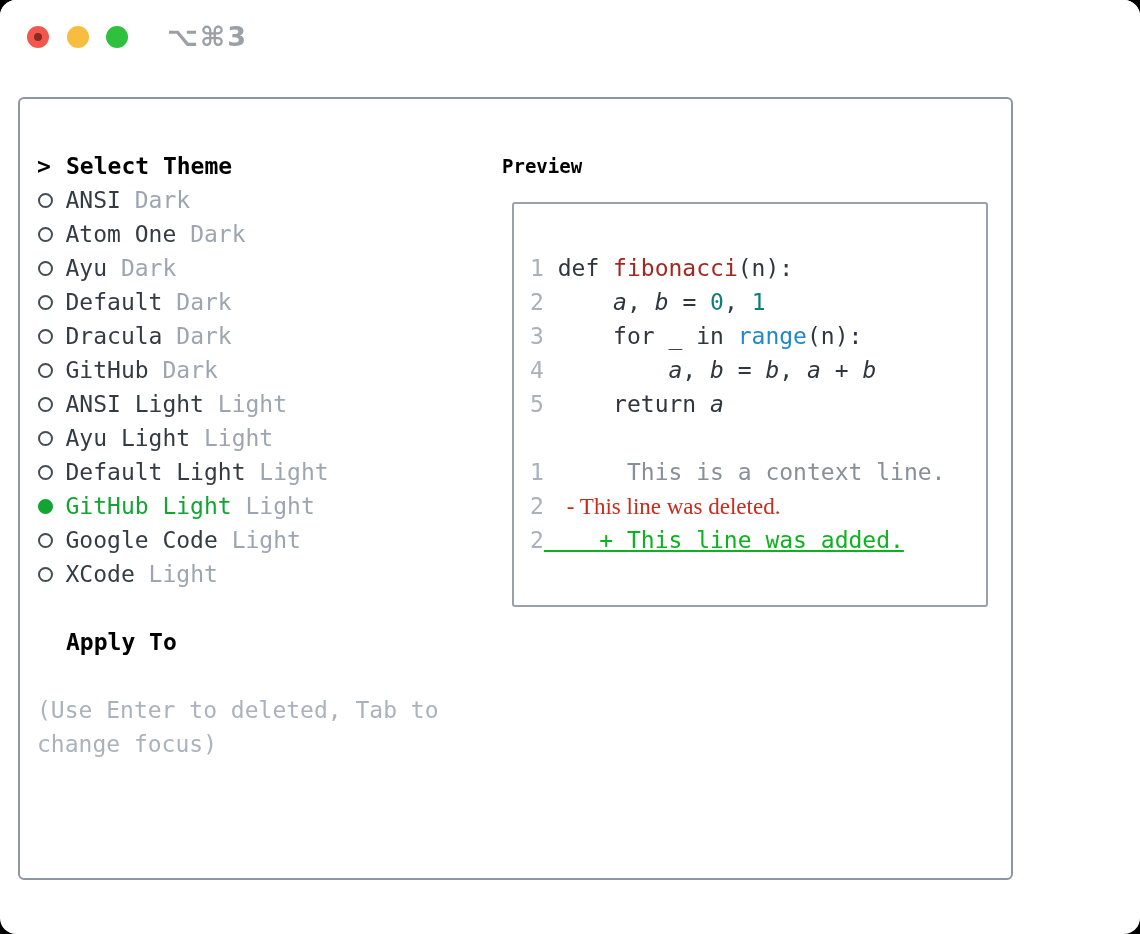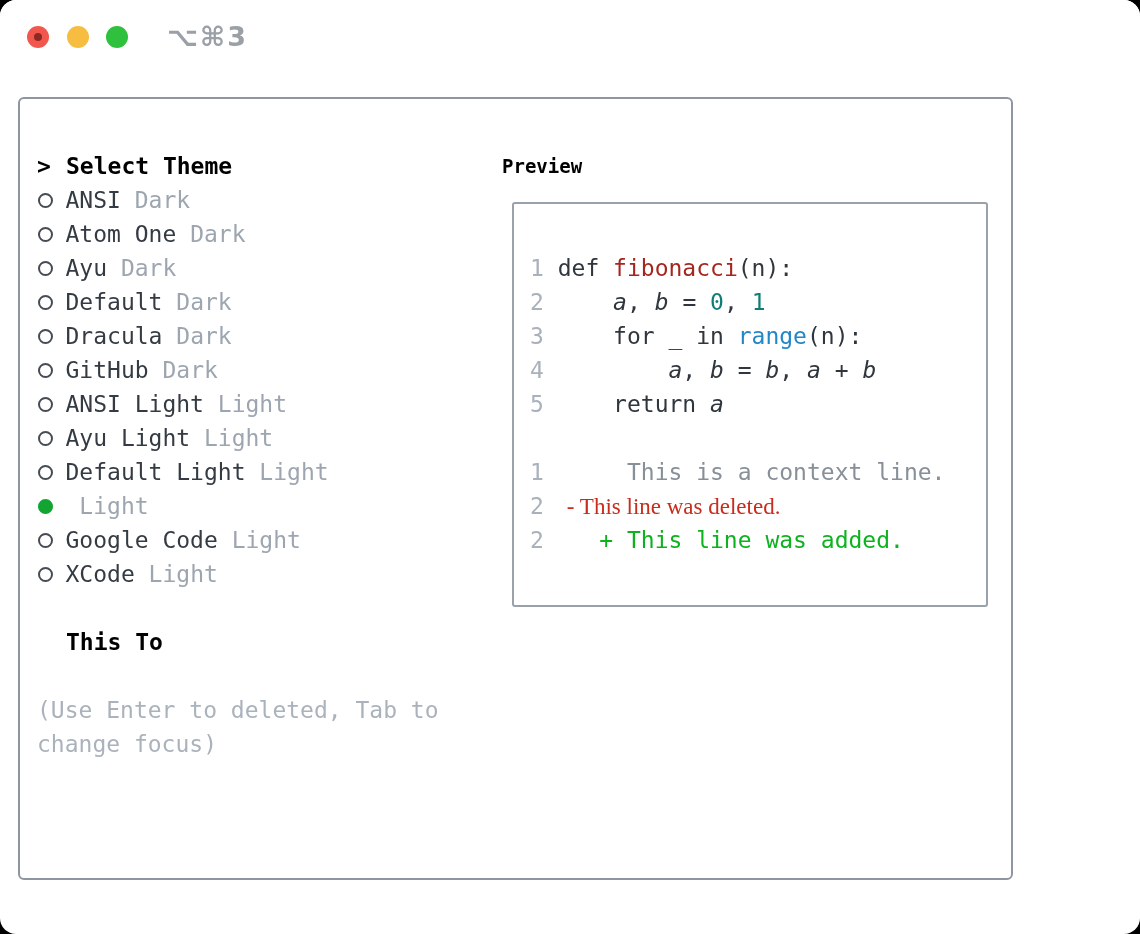--- a/index.html
+++ b/index.html
@@ -57,21 +57,21 @@
   .code{position:absolute;left:16px;top:47px;font-size:23px;}
   .cl{height:34px;line-height:34px;white-space:pre;}
   .ln{color:var(--line-number);}
   .tok-plain{color:var(--code-plain);}
   .tok-function{color:var(--code-function);}
   .tok-number{color:var(--code-number);}
   .tok-builtin{color:var(--code-builtin);}
   .tok-variable{color:var(--code-plain);font-style:italic;}
   .tok-context{color:var(--diff-context);}
   .tok-deleted{color:var(--diff-deleted);font-family:Liberation Serif, serif;}
-  .tok-added{color:var(--diff-added);}
+  .tok-added{color:var(--diff-added);text-decoration:underline;}
 </style>
 </head>
 <body>
 
 <div class="window">
 
   <div class="titlebar">
     <span class="dot dot-red">
         <span class="inner"></span>
       </span>
@@ -87,26 +87,26 @@
       <div id="theme-rows">
           <div class="row"><span class="bullet"></span><span class="item-name">ANSI</span><span class="variant"> Dark</span></div>
           <div class="row"><span class="bullet"></span><span class="item-name">Atom One</span><span class="variant"> Dark</span></div>
           <div class="row"><span class="bullet"></span><span class="item-name">Ayu</span><span class="variant"> Dark</span></div>
           <div class="row"><span class="bullet"></span><span class="item-name">Default</span><span class="variant"> Dark</span></div>
           <div class="row"><span class="bullet"></span><span class="item-name">Dracula</span><span class="variant"> Dark</span></div>
           <div class="row"><span class="bullet"></span><span class="item-name">GitHub</span><span class="variant"> Dark</span></div>
           <div class="row"><span class="bullet"></span><span class="item-name">ANSI Light</span><span class="variant"> Light</span></div>
           <div class="row"><span class="bullet"></span><span class="item-name">Ayu Light</span><span class="variant"> Light</span></div>
           <div class="row"><span class="bullet"></span><span class="item-name">Default Light</span><span class="variant"> Light</span></div>
-          <div class="row selected"><span class="bullet sel"></span><span class="variant"> Light</span></div>
+          <div class="row selected"><span class="bullet sel"></span><span class="item-name">GitHub Light</span><span class="variant"> Light</span></div>
           <div class="row"><span class="bullet"></span><span class="item-name">Google Code</span><span class="variant"> Light</span></div>
           <div class="row"><span class="bullet"></span><span class="item-name">XCode</span><span class="variant"> Light</span></div>
         </div>
       <div class="spacer"></div>
-      <div class="row hdr apply-hdr"><span>This To</span></div>
+      <div class="row hdr apply-hdr"><span>Apply To</span></div>
       <div class="spacer"></div>
       <div class="help-line">(Use Enter to deleted, Tab to</div>
       <div class="help-line">change focus)</div>
     </div>
 
     <div class="preview-header">Preview</div>
     <div class="preview-box">
       <div class="code" id="code-lines">
           <div class="cl"><span class="ln">1</span><span class="tok-plain"> def </span><span class="tok-function">fibonacci</span><span class="tok-plain">(n):</span></div>
           <div class="cl"><span class="ln">2</span><span class="tok-plain">     </span><span class="tok-variable">a</span><span class="tok-plain">, </span><span class="tok-variable">b</span><span class="tok-plain"> = </span><span class="tok-number">0</span><span class="tok-plain">, </span><span class="tok-number">1</span></div>

